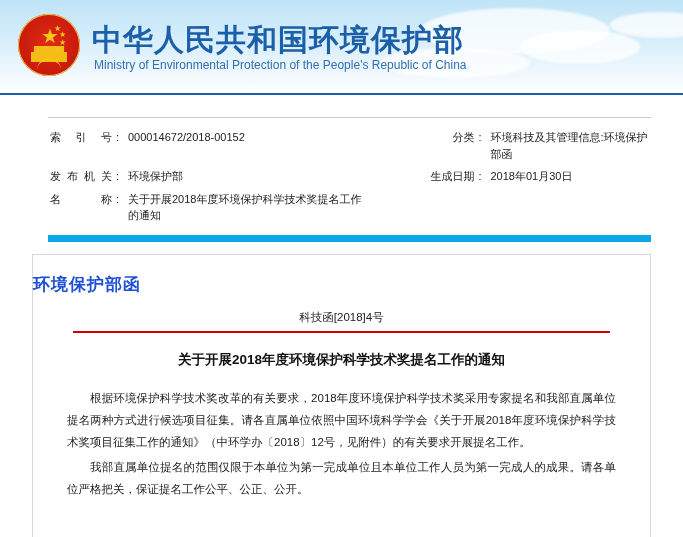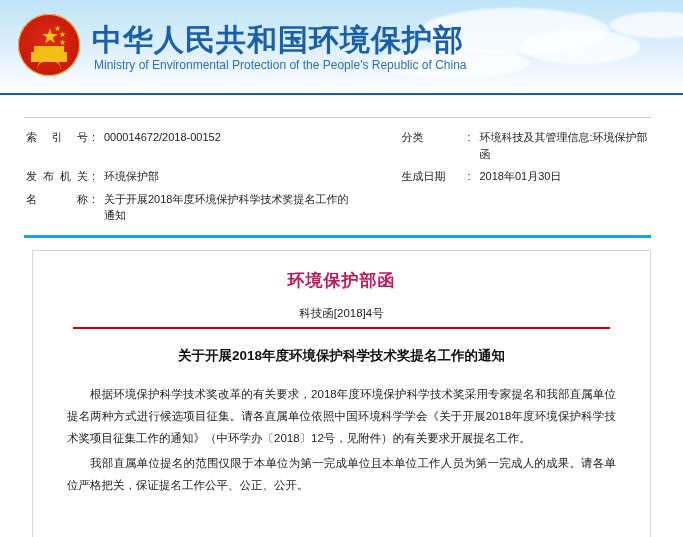--- a/index.html
+++ b/index.html
@@ -104,23 +104,23 @@
   }
   .banner-rule {
     position: absolute;
     left: 0; right: 0; bottom: 0;
     height: 2px;
     background: #1a5fa8;
   }
 
   
   .meta-wrap {
-    margin: 22px 32px 0 24px;
+    margin: 22px 32px 0 48px;
     border-top: 1px solid #c9c9c9;
-    border-bottom: 3px solid #0ea5e9;
+    border-bottom: 7px solid #0ea5e9;
     padding: 8px 0 8px 0;
   }
   table.meta {
     width: 100%;
     border-collapse: collapse;
     font-size: 11px;
     color: #222;
   }
   table.meta td {
     padding: 3px 2px;
@@ -130,34 +130,34 @@
   td.label {
     width: 62px;
     white-space: nowrap;
     text-align: justify;
     text-align-last: justify;
     color: #222;
   }
   td.colon { width: 8px; }
   td.val { color: #222; }
   td.spacer { width: 34px; }
-  td.label2 { width: 62px; white-space: nowrap; }
+  td.label2 { width: 62px; white-space: nowrap; text-align: right; }
 
   
   .doc {
     margin: 12px 32px 0 32px;
     border: 1px solid #d8d8d8;
     background: #fff;
     min-height: 330px;
     position: relative;
     padding: 18px 0 0 0;
   }
   .doc-title {
-    text-align: center;
-    color: #be185d;
+    text-align: left;
+    color: #1d4ed8;
     font-family: "Liberation Serif", serif;
     font-size: 17px;
     font-weight: bold;
     letter-spacing: 1px;
   }
   .doc-number {
     text-align: center;
     font-size: 11.5px;
     color: #222;
     margin-top: 14px;

